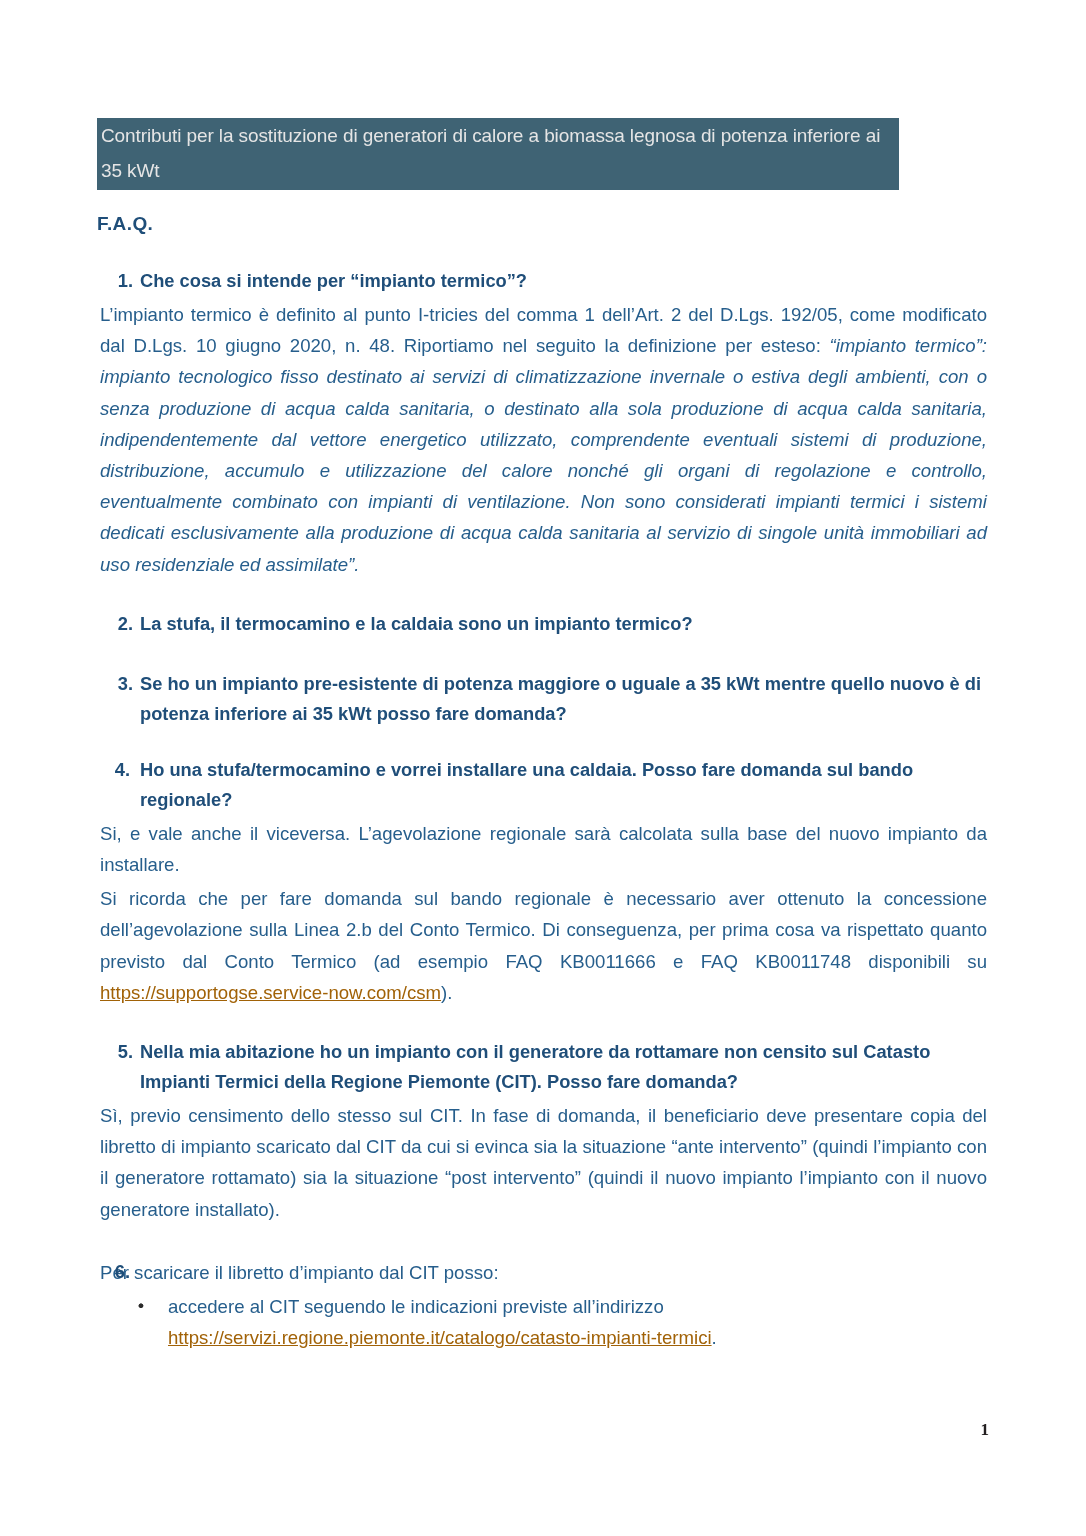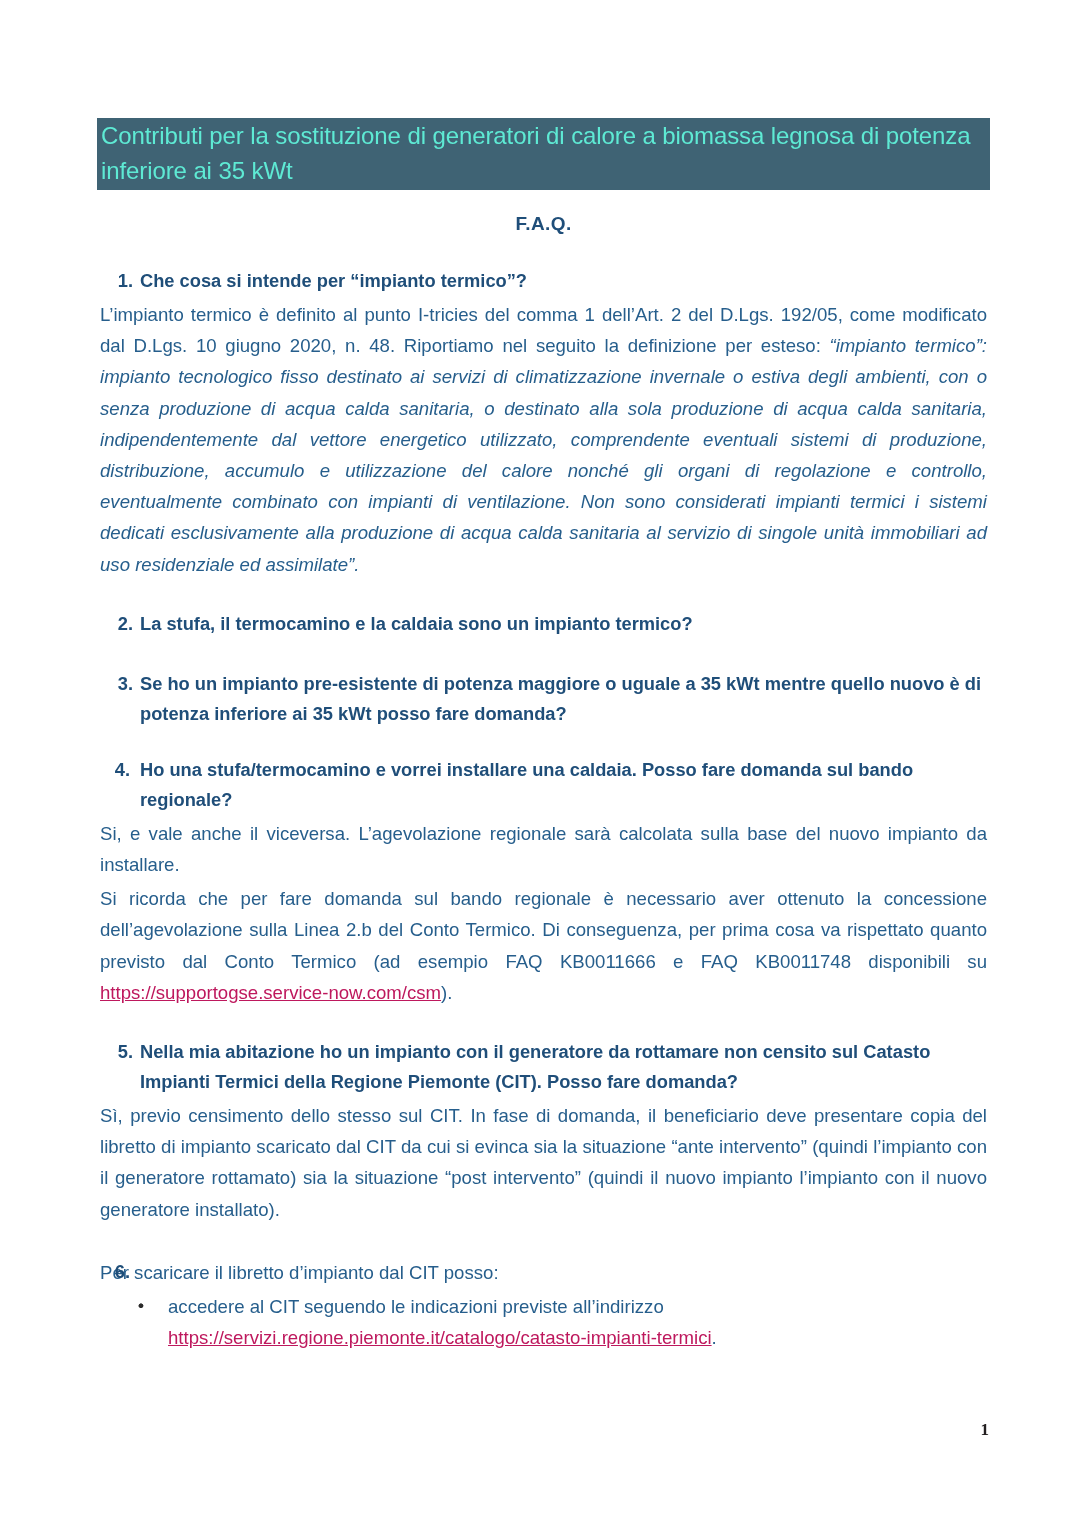--- a/index.html
+++ b/index.html
@@ -20,38 +20,38 @@
     width: 1086px;
     height: 1536px;
     background: #ffffff;
   }
 
   
   .title-band {
     position: absolute;
     left: 97px;
     top: 118px;
-    width: 893px;
+    width: 802px;
     background: #3f6374;
-    color: #5eead4;
-    font-size: 24px;
+    color: #e5e5e5;
+    font-size: 19px;
     line-height: 35px;
     padding: 0 4px 2px 4px;
     box-sizing: border-box;
     letter-spacing: -0.1px;
     font-weight: 400;
   }
 
   
   .faq-heading {
     position: absolute;
     left: 97px;
     top: 213px;
     width: 893px;
-    text-align: center;
+    text-align: left;
     font-weight: bold;
     font-size: 19px;
     color: #1f4e79;
     letter-spacing: 0.4px;
   }
 
   
   .body-flow {
     position: absolute;
     left: 97px;
@@ -110,21 +110,21 @@
   .bullets li .bullet-dot {
     position: absolute;
     left: 41px;
     top: -1px;
     font-size: 17px;
     color: #2b2b2b;
     line-height: 31.2px;
   }
 
   a.doc-link, .doc-link {
-    color: #be185d;
+    color: #a16207;
     text-decoration: underline;
   }
 
   .page-number {
     position: absolute;
     right: 97px;
     top: 1420px;
     font-size: 17px;
     font-weight: bold;
     color: #231f20;

